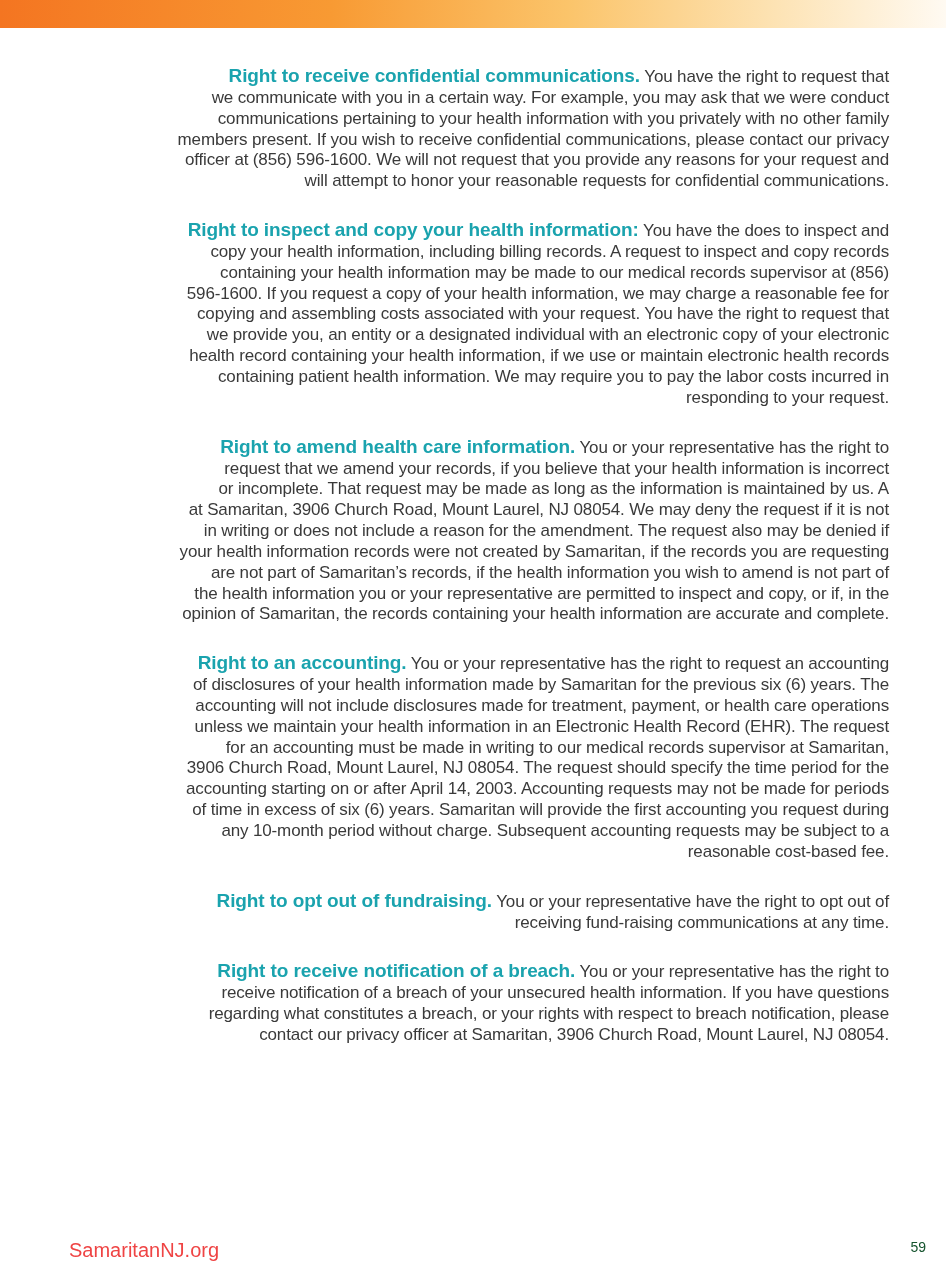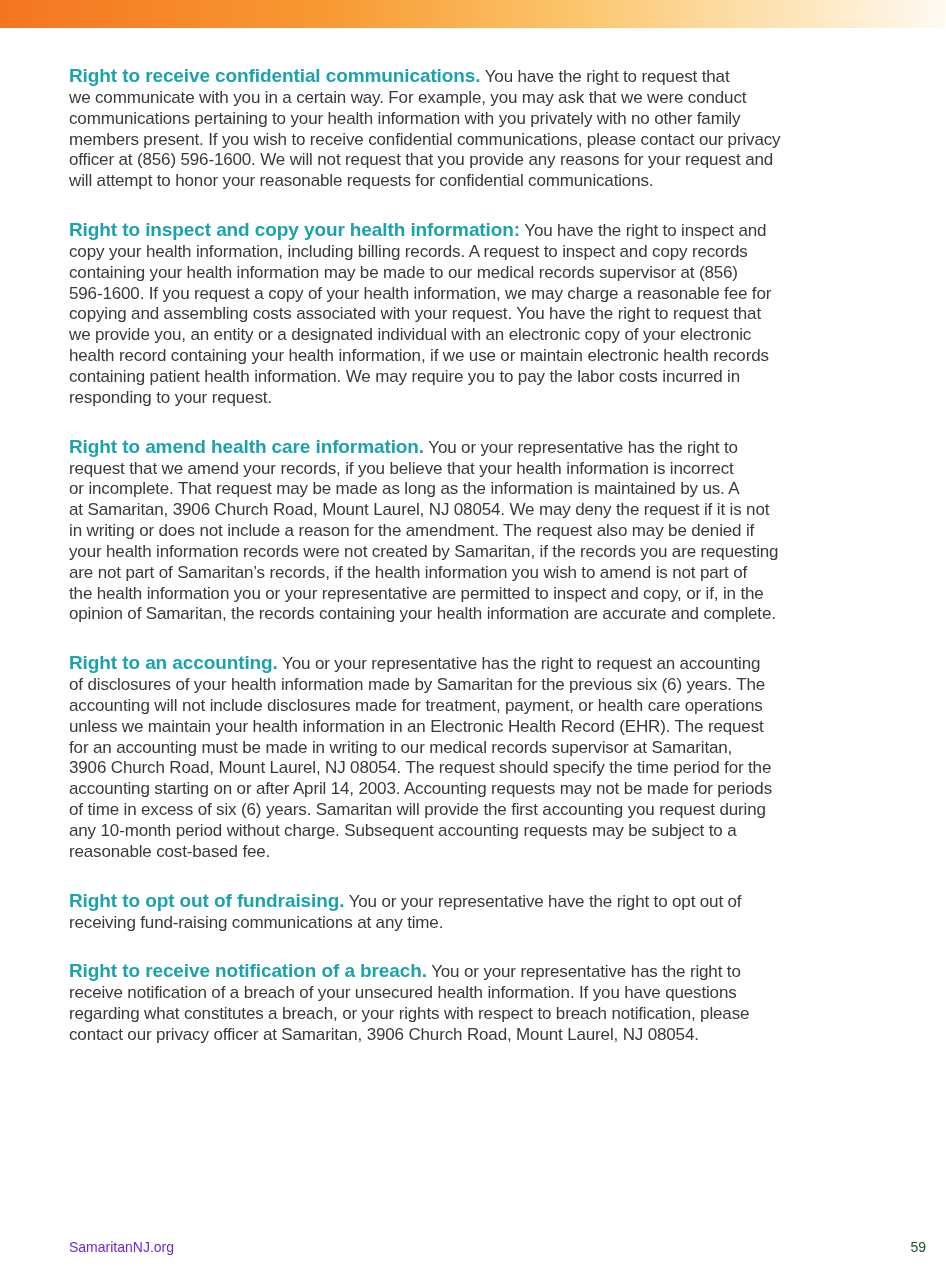--- a/index.html
+++ b/index.html
@@ -1,43 +1,43 @@
 <!DOCTYPE html>
 <html><head>
 <meta charset="utf-8">
 <style>
   html, body { margin: 0; padding: 0; background: #ffffff; }
   body { width: 946px; height: 1280px; position: relative; overflow: hidden;
          font-family: "Liberation Sans", "DejaVu Sans", sans-serif; }
   .topbar { position: absolute; left: 0; top: 0; width: 946px; height: 28px;
             background: linear-gradient(90deg, #f47521 0%, #f89a33 35%, #fbc46a 60%, #fde3b4 82%, #fffaf2 100%); }
   .content { position: absolute; left: 69px; top: 66px; width: 820px; }
-  .section { margin: 0 0 28px 0; }
+  .section { margin: 0 0 28px 0; text-align: right; }
   .line { font-size: 17px; line-height: 20.85px; color: #3a3a3a; white-space: nowrap; letter-spacing: -0.15px; }
   .heading { font-size: 19px; font-weight: bold; color: #1aa3ae; letter-spacing: -0.1px; }
-  .footer-left { position: absolute; left: 69px; top: 1239px; font-size: 14px; color: #6d28d9; }
+  .footer-left { position: absolute; left: 69px; top: 1239px; font-size: 20px; color: #ef4444; }
   .footer-right { position: absolute; right: 20px; top: 1239px; font-size: 14px; color: #14532d; }
 </style>
 </head>
 <body>
 
 <div class="topbar"></div>
 
 <div class="content">
   <div class="section">
     <div class="line"><span class="heading">Right to receive confidential communications.</span><span> You have the right to request that</span></div>
     <div class="line">we communicate with you in a certain way. For example, you may ask that we were conduct</div>
     <div class="line">communications pertaining to your health information with you privately with no other family</div>
     <div class="line">members present. If you wish to receive confidential communications, please contact our privacy</div>
     <div class="line">officer at (856) 596-1600. We will not request that you provide any reasons for your request and</div>
     <div class="line">will attempt to honor your reasonable requests for confidential communications.</div>
   </div>
 
   <div class="section">
-    <div class="line"><span class="heading">Right to inspect and copy your health information:</span><span> You have the right to inspect and</span></div>
+    <div class="line"><span class="heading">Right to inspect and copy your health information:</span><span> You have the does to inspect and</span></div>
     <div class="line">copy your health information, including billing records. A request to inspect and copy records</div>
     <div class="line">containing your health information may be made to our medical records supervisor at (856)</div>
     <div class="line">596-1600. If you request a copy of your health information, we may charge a reasonable fee for</div>
     <div class="line">copying and assembling costs associated with your request. You have the right to request that</div>
     <div class="line">we provide you, an entity or a designated individual with an electronic copy of your electronic</div>
     <div class="line">health record containing your health information, if we use or maintain electronic health records</div>
     <div class="line">containing patient health information. We may require you to pay the labor costs incurred in</div>
     <div class="line">responding to your request.</div>
   </div>
 

